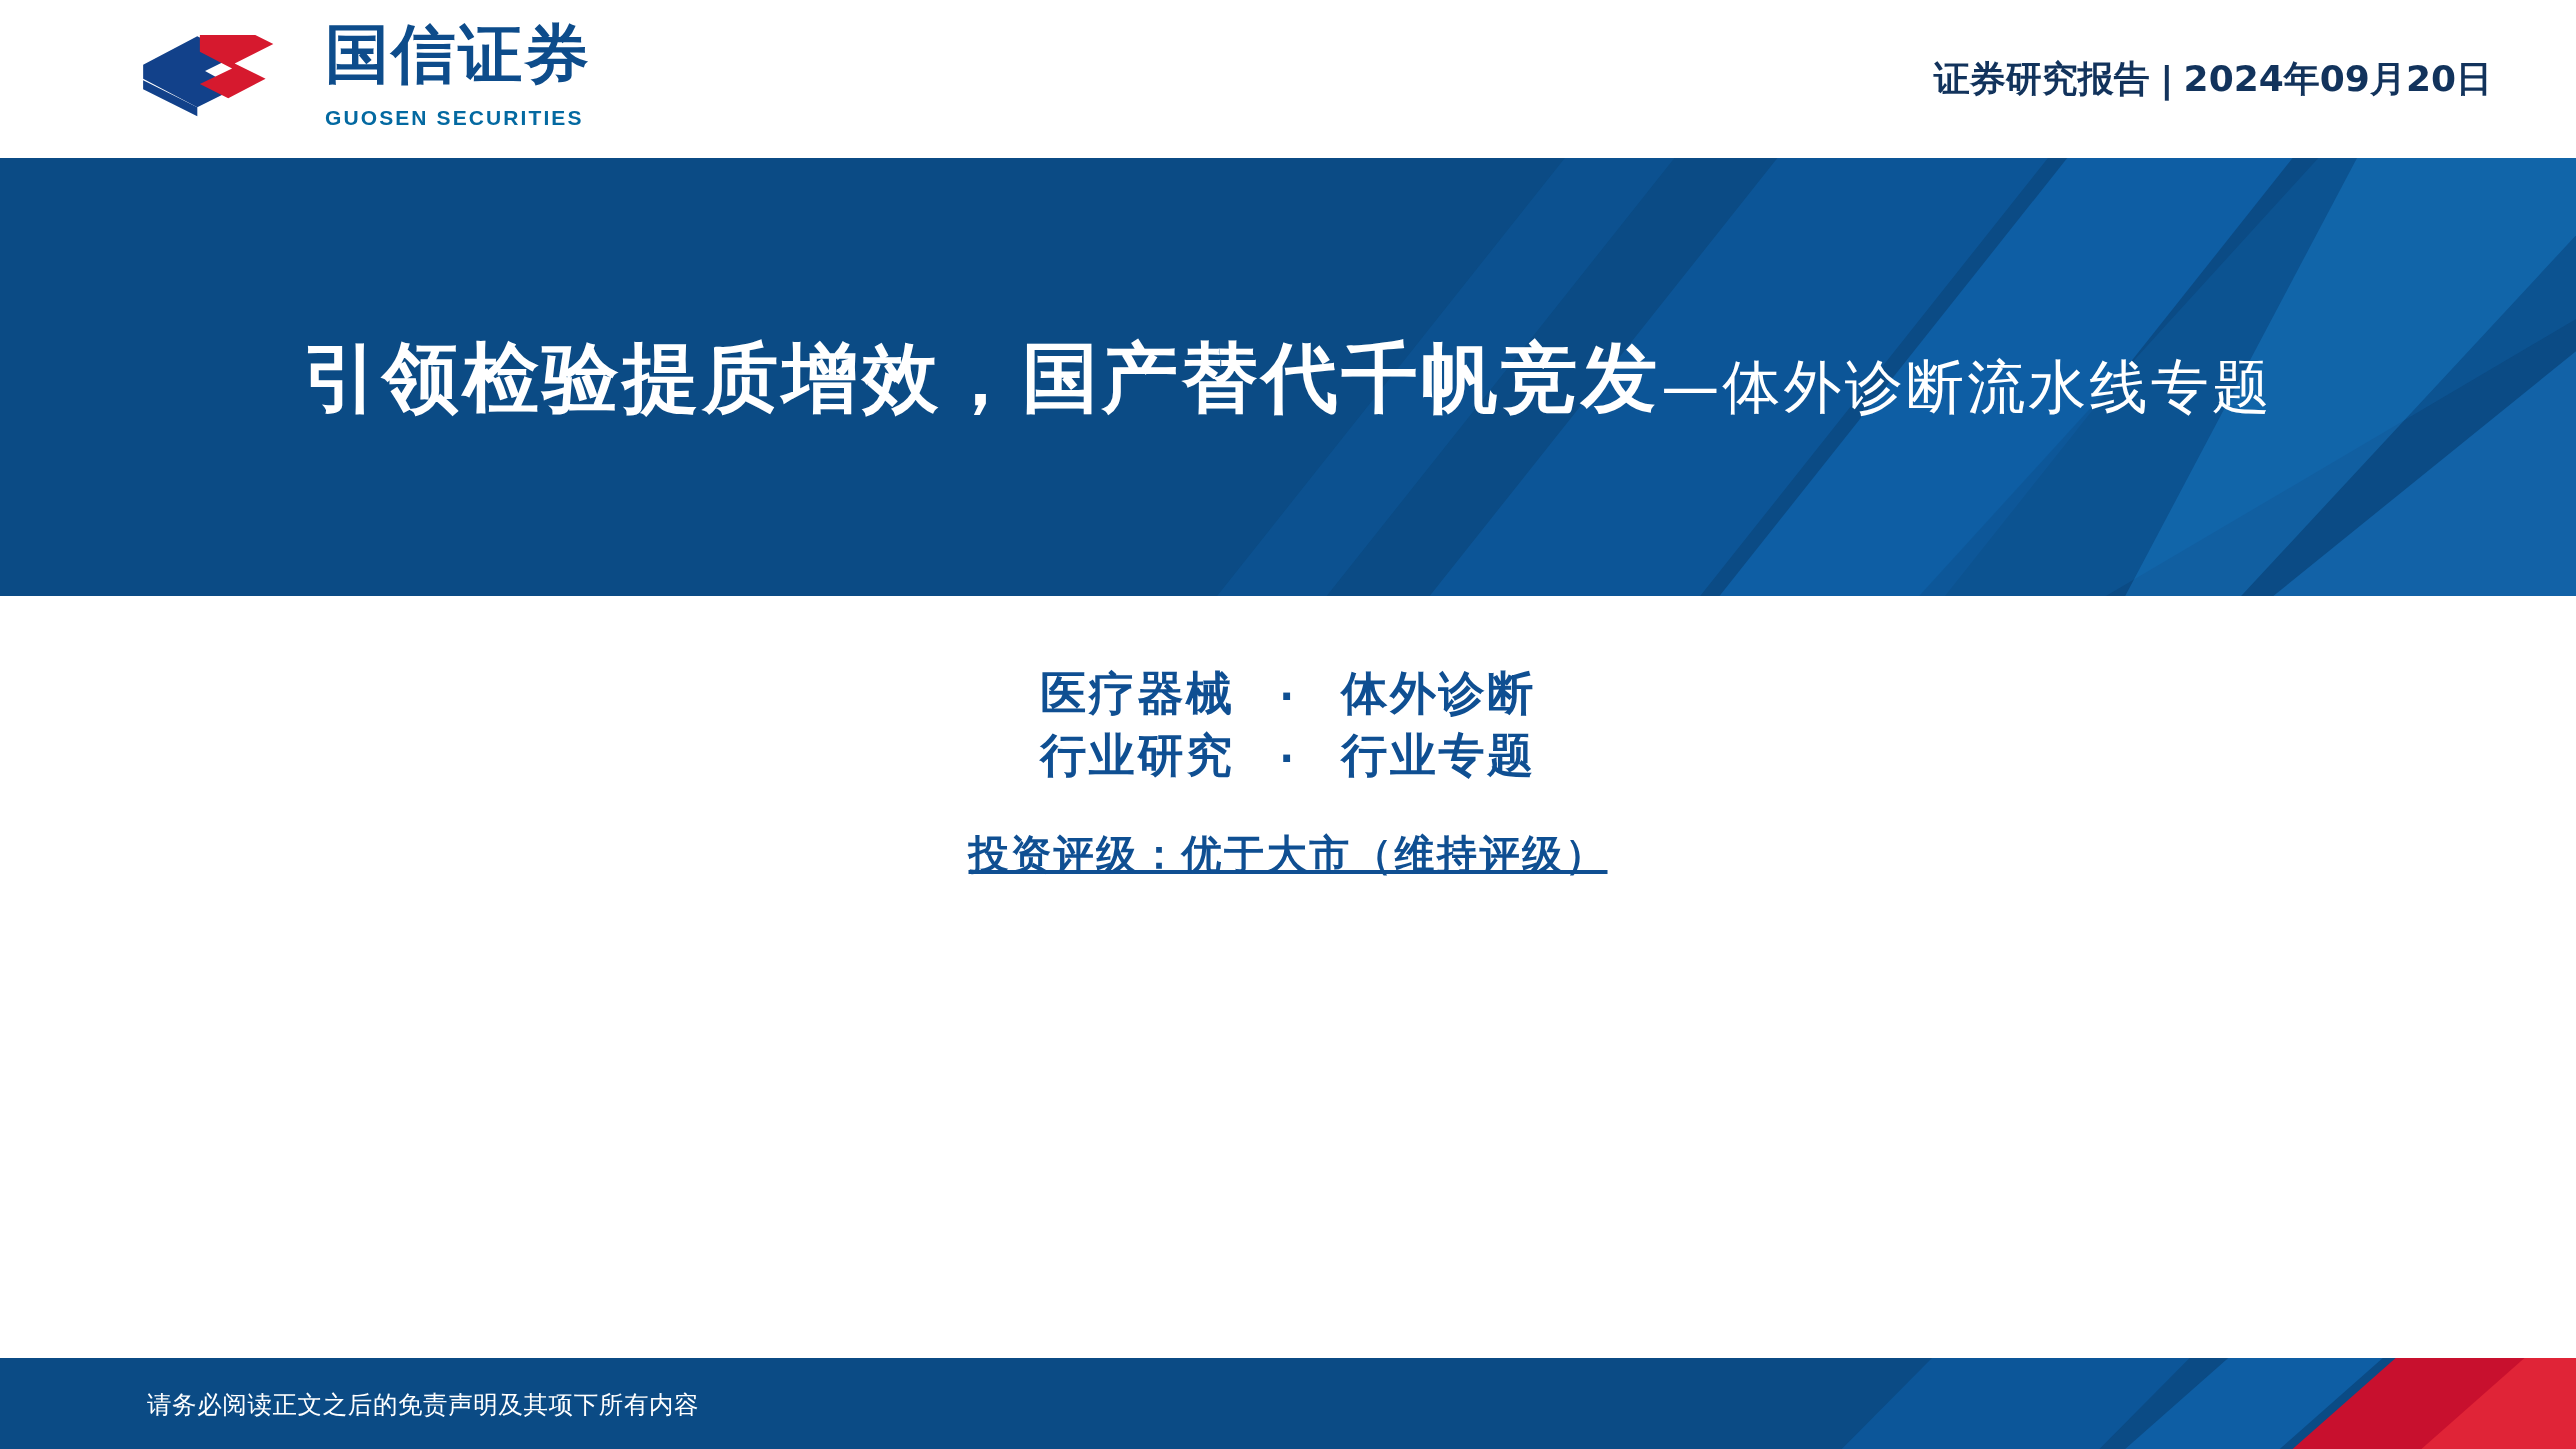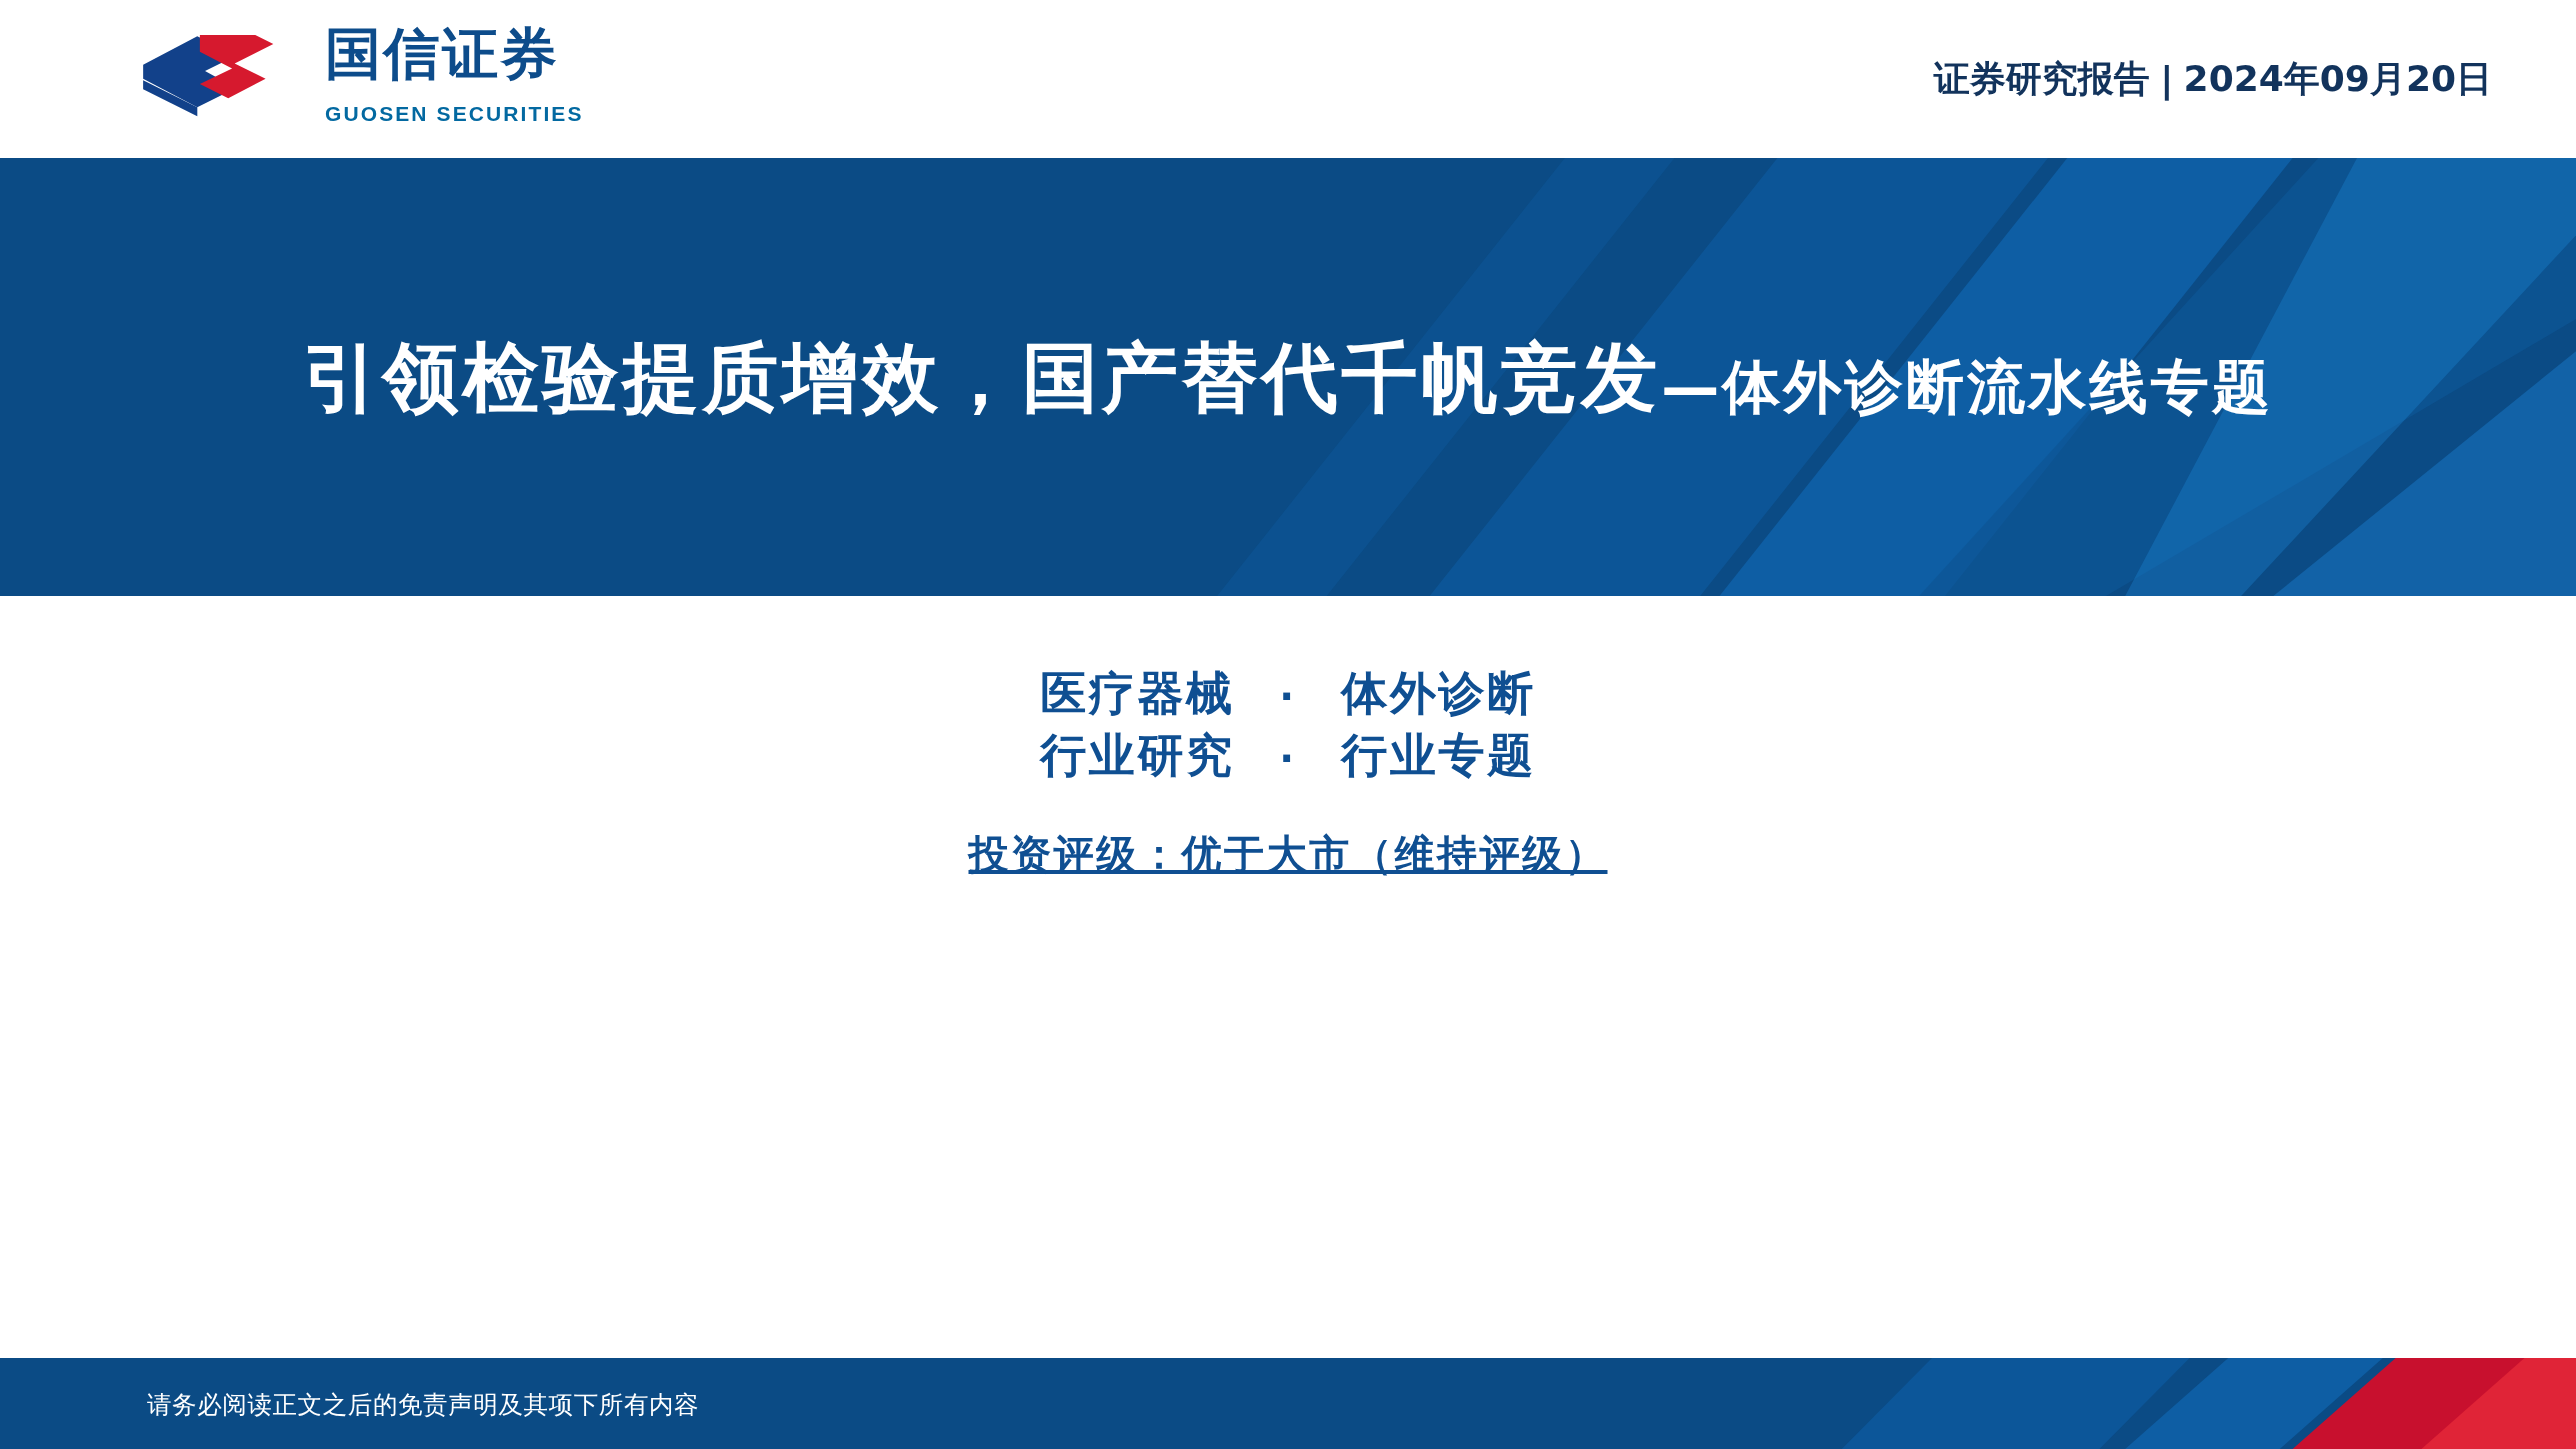--- a/index.html
+++ b/index.html
@@ -41,21 +41,21 @@
   }
   .logo-mark svg { display: block; }
   .logo-text {
     display: flex;
     flex-direction: column;
     justify-content: center;
     transform: translateY(-2.6px);
   }
   .logo-cn {
     font-family: "DejaVu Sans", sans-serif;
-    font-size: 56px;
+    font-size: 64px;
     font-weight: bold;
     color: #0d4c8b;
     letter-spacing: 2.6px;
     line-height: 1.0;
   }
   .logo-en {
     font-family: "Liberation Sans", sans-serif;
     font-size: 21px;
     font-weight: bold;
     color: #0369a1;
@@ -103,21 +103,21 @@
     font-size: 76px;
     font-weight: bold;
     color: #ffffff;
     letter-spacing: 3.9px;
     line-height: 1.25;
     text-align: center;
   }
   .title-sub {
     font-family: "DejaVu Sans", sans-serif;
     font-size: 58px;
-    font-weight: bold;
+    font-weight: normal;
     color: #ffffff;
     letter-spacing: 3.2px;
     line-height: 1.3;
     text-align: center;
     margin-top: 22px;
   }
 
   
   .meta {
     position: absolute;

